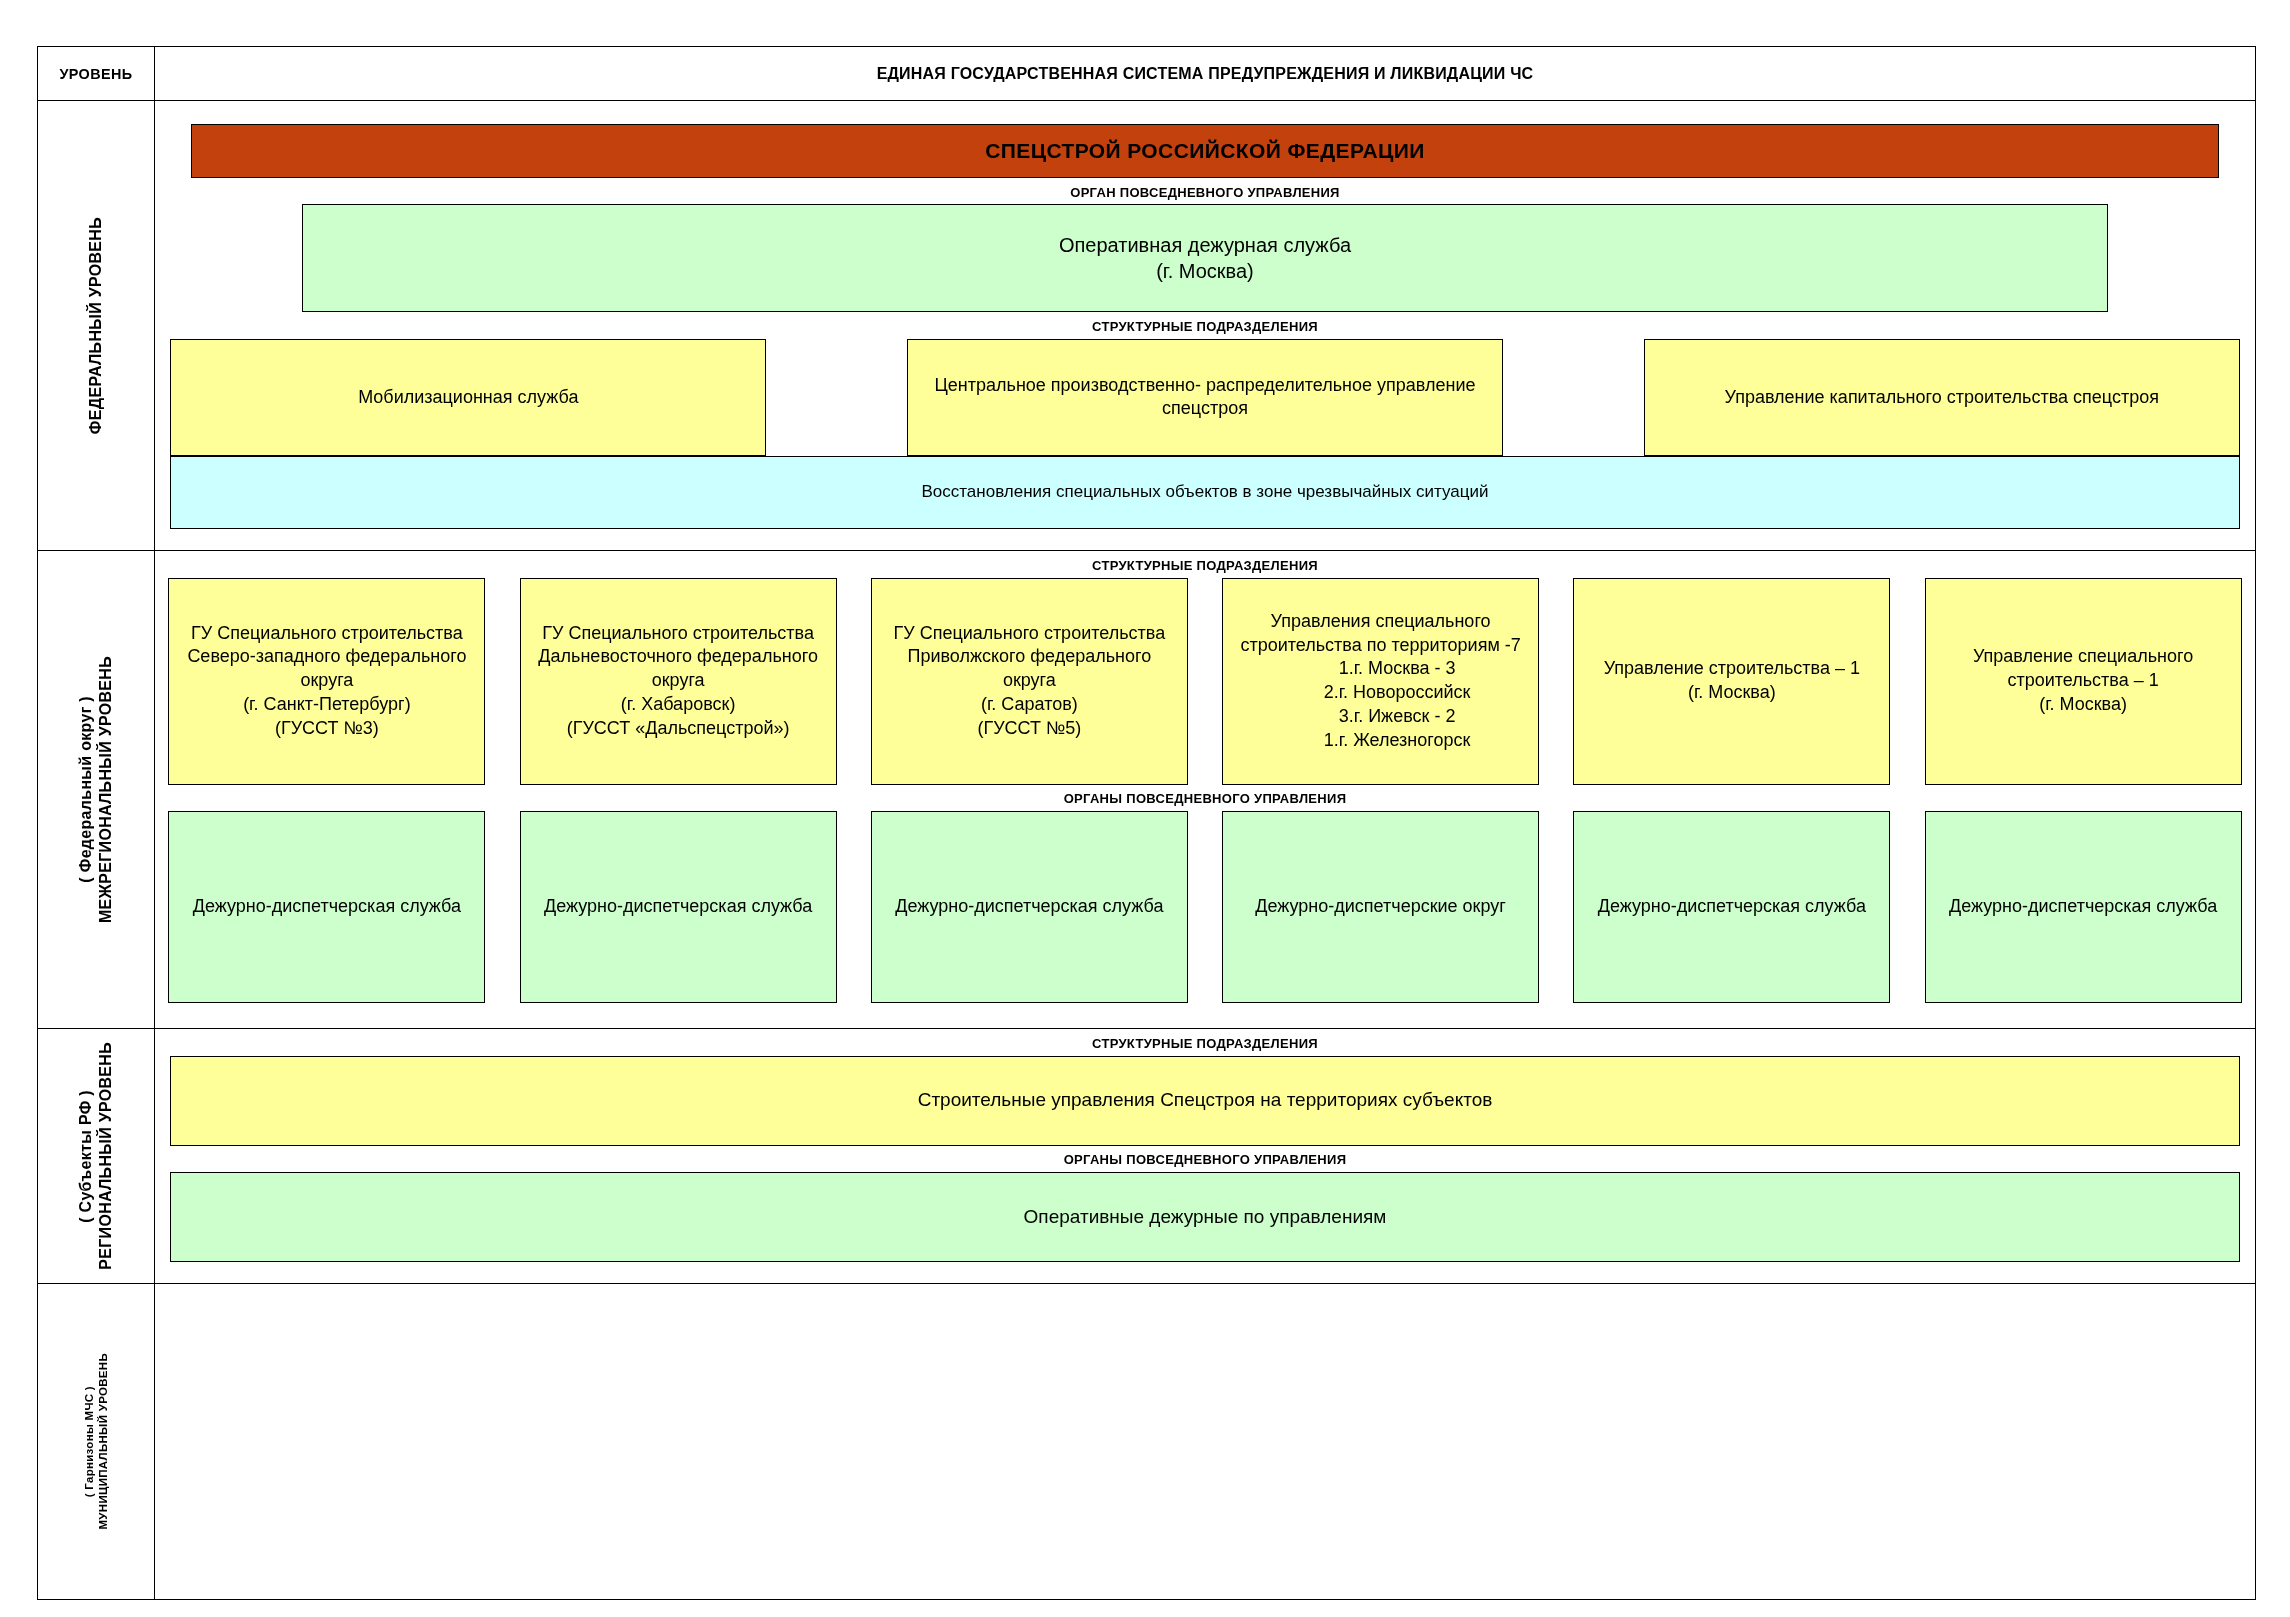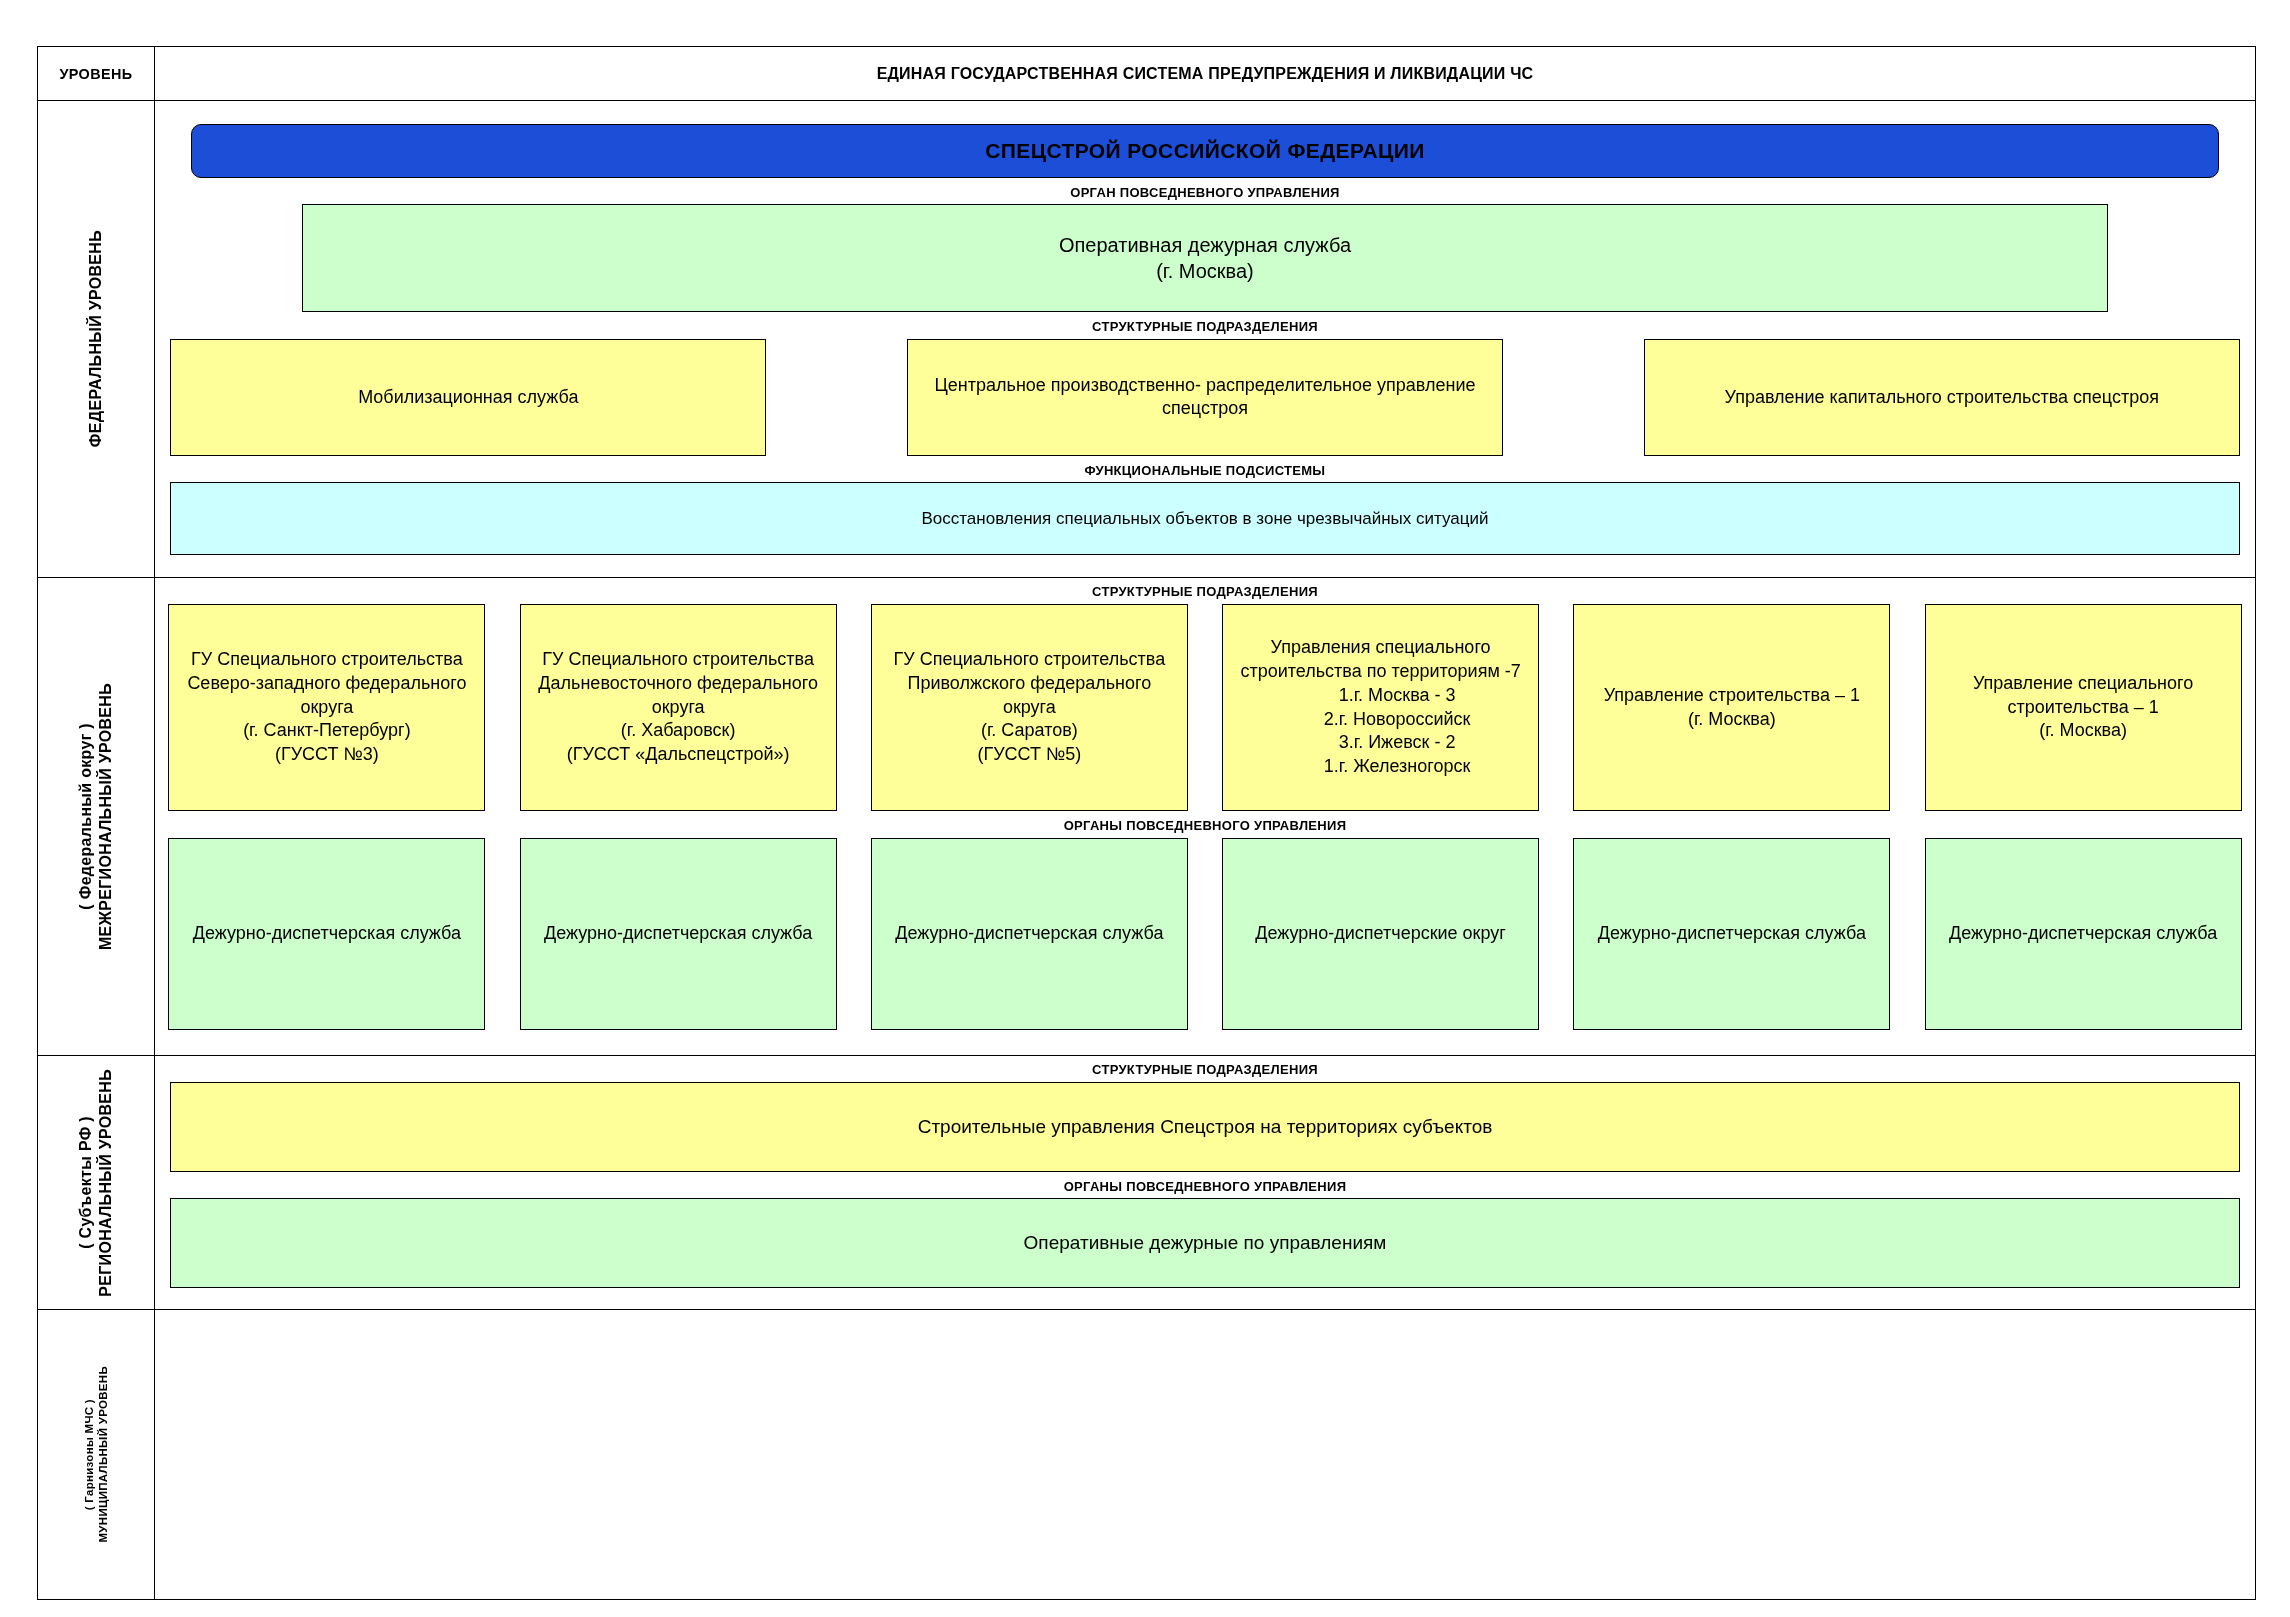--- a/index.html
+++ b/index.html
@@ -103,21 +103,21 @@
     align-items: center;
     justify-content: center;
     text-align: center;
     font-size: 18px;
     line-height: 1.30;
     padding: 5.8px 9.6px;
   }
   .yellow { background: #FFFF99; }
   .green  { background: #CCFFCC; }
   .cyan   { background: #CCFFFF; }
-  .pink   { background: #1d4ed8; border-radius: 10px; }
+  .pink   { background: #c2410c; }
 
   .row {
     display: flex;
     justify-content: space-between;
     align-items: stretch;
   }
 
   
   .band-federal .content { padding: 0 13.4px 11.5px 13.4px; }
   .banner-pink {
@@ -195,21 +195,20 @@
 (г. Москва)</div>
 
         <div class="caption">СТРУКТУРНЫЕ ПОДРАЗДЕЛЕНИЯ</div>
 
         <div class="row fed-units">
           <div class="box yellow">Мобилизационная служба</div>
           <div class="box yellow">Центральное производственно- распределительное управление спецстроя</div>
           <div class="box yellow">Управление капитального строительства спецстроя</div>
         </div>
 
-        <div class="caption">ФУНКЦИОНАЛЬНЫЕ ПОДСИСТЕМЫ</div>
 
         <div class="box cyan fn-box">Восстановления специальных объектов в зоне чрезвычайных ситуаций</div>
       </div>
     </div>
 
     <div class="band band-inter">
       <div class="gutter">
         <div class="gutter-inner">
           <div class="vstack">
             <span class="vlabel main">МЕЖРЕГИОНАЛЬНЫЙ УРОВЕНЬ</span>

